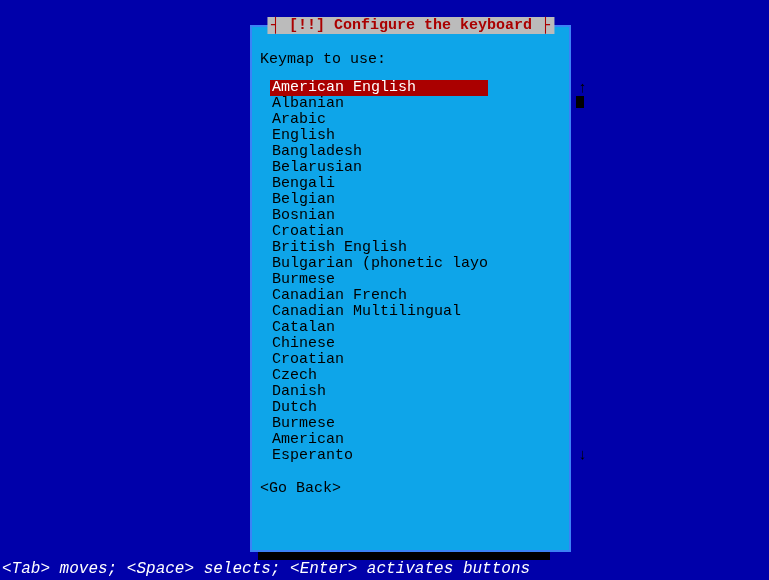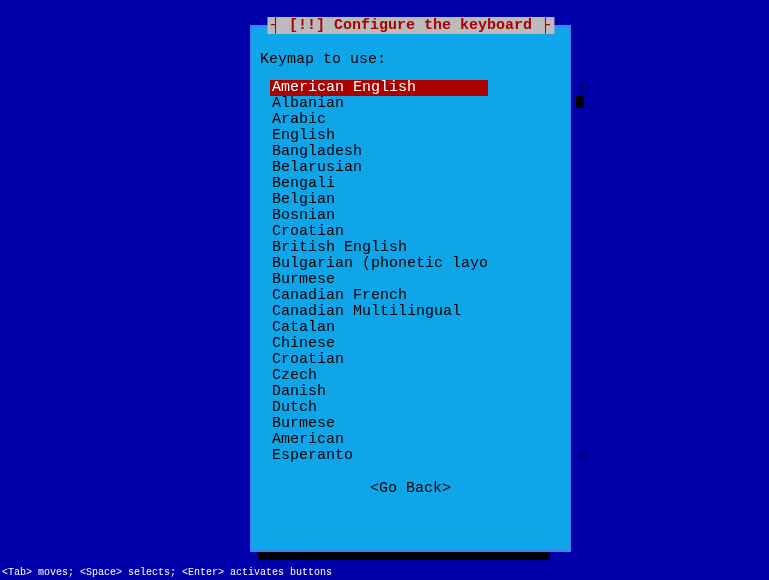--- a/index.html
+++ b/index.html
@@ -100,32 +100,32 @@
       position: absolute;
       right: -23px;
       top: 16px;
       width: 8px;
       height: 12px;
       background: #000000;
     }
     
     .go-back {
       color: #000000;
-      text-align: center;
       margin-top: 16px;
       cursor: pointer;
     }
     
     .footer {
       position: absolute;
       bottom: 2px;
       left: 2px;
       color: #ffffff;
       white-space: nowrap;
-      font-size: 10px;
+      font-size: 16px;
+      font-style: italic;
     }
   </style>
 </head>
 <body>
 
 <div class="dialog-shadow"></div>
 
 <div class="dialog">
   <div class="dialog-title">
     <span>┤ </span><span>[!!]</span><span> Configure the keyboard </span><span>├</span>

